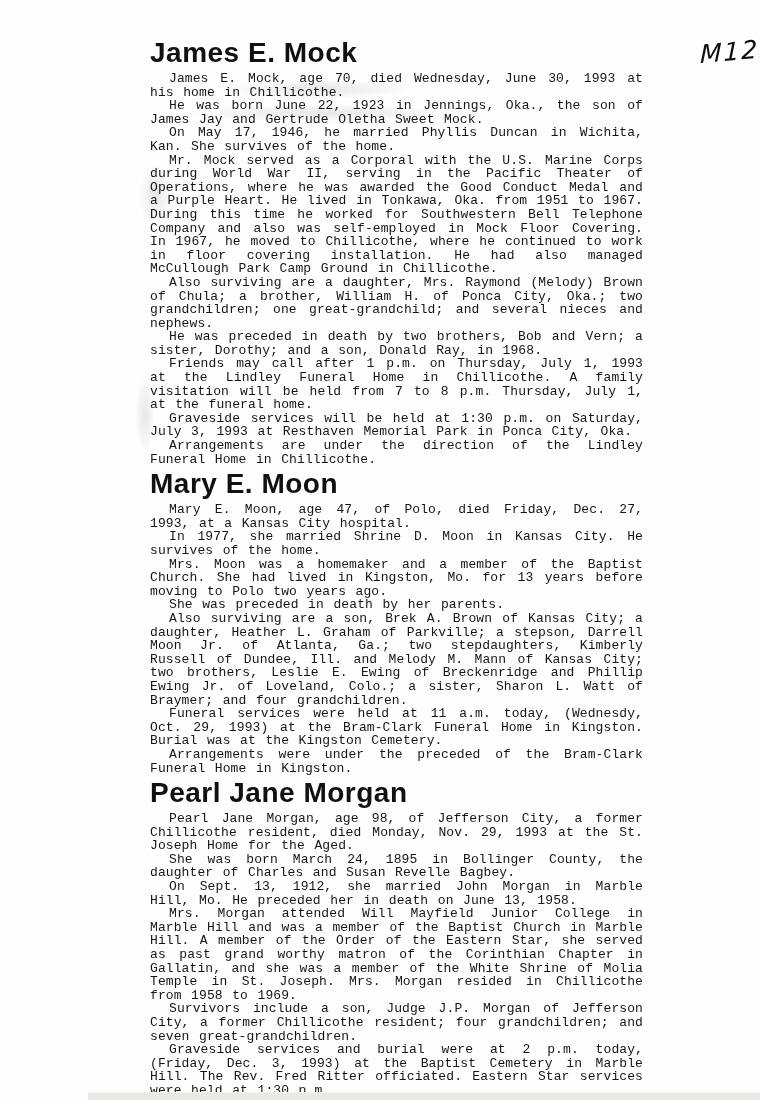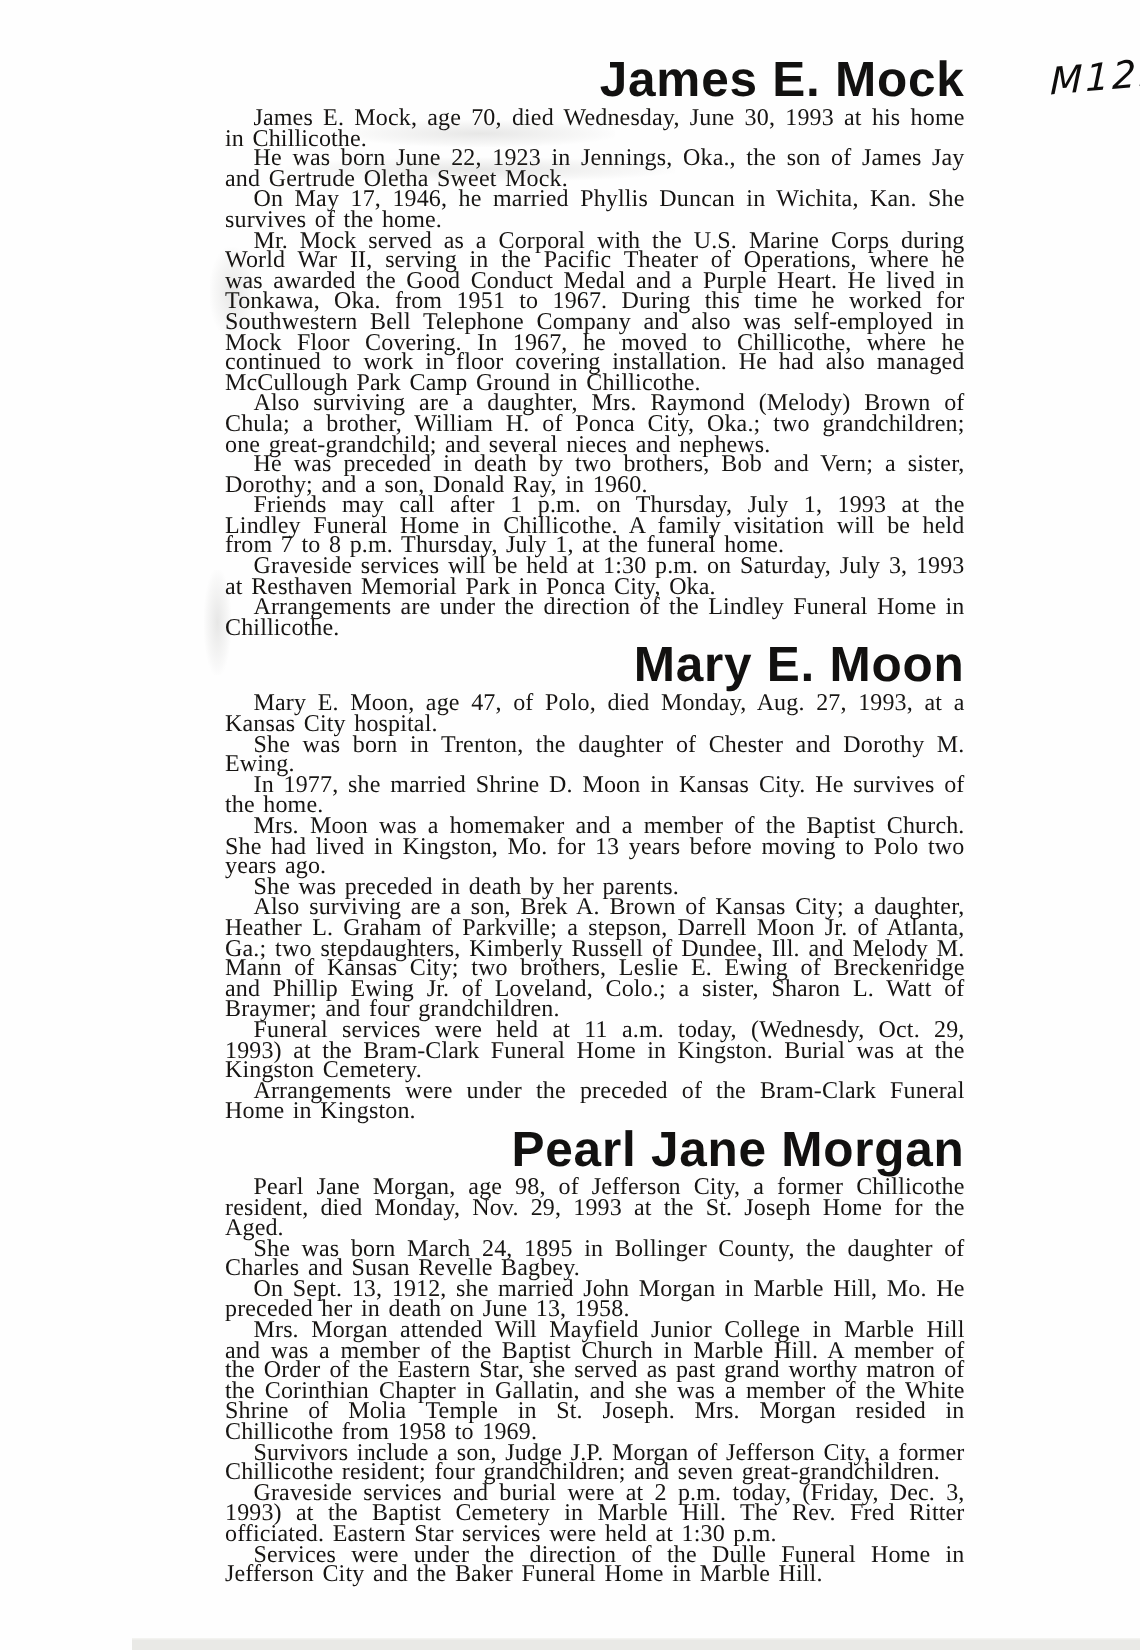--- a/index.html
+++ b/index.html
@@ -34,37 +34,38 @@
   .column {
     position: absolute;
     left: 150px;
     top: 38px;
     width: 493px;
   }
   .obituary { margin: 0; }
   .obit-title {
     font-family: "Liberation Sans", sans-serif;
     font-weight: bold;
-    font-size: 33px;
+    font-size: 28px;
     line-height: 30px;
     letter-spacing: 0.5px;
-    text-align: right;
+    text-align: left;
     margin: 0 0 4px 0;
     color: #121110;
   }
   .obituary + .obituary .obit-title { margin-top: 3px; }
   .obit-body p {
     margin: 0;
-    font-size: 16px;
+    font-size: 13px;
     line-height: 13.6px;
     letter-spacing: 0.1px;
     word-spacing: 1.6px;
     text-align: justify;
     text-indent: 19px;
     color: #171513;
+    font-family: Liberation Mono, monospace;
   }
   .handwritten {
     position: absolute;
     left: 700px;
     top: 36px;
     width: 90px;
     font-family: "DejaVu Sans", sans-serif;
     font-style: italic;
     font-weight: 500;
     font-size: 25px;
@@ -98,33 +99,32 @@
   <div class="column">
   <section class="obituary">
     <h2 class="obit-title">James E. Mock</h2>
     <div class="obit-body">
 
     <p>James E. Mock, age 70, died Wednesday, June 30, 1993 at his home in Chillicothe.</p>
           <p>He was born June 22, 1923 in Jennings, Oka., the son of James Jay and Gertrude Oletha Sweet Mock.</p>
           <p>On May 17, 1946, he married Phyllis Duncan in Wichita, Kan. She survives of the home.</p>
           <p>Mr. Mock served as a Corporal with the U.S. Marine Corps during World War II, serving in the Pacific Theater of Operations, where he was awarded the Good Conduct Medal and a Purple Heart. He lived in Tonkawa, Oka. from 1951 to 1967. During this time he worked for Southwestern Bell Telephone Company and also was self-employed in Mock Floor Covering. In 1967, he moved to Chillicothe, where he continued to work in floor covering installation. He had also managed McCullough Park Camp Ground in Chillicothe.</p>
           <p>Also surviving are a daughter, Mrs. Raymond (Melody) Brown of Chula; a brother, William H. of Ponca City, Oka.; two grandchildren; one great-grandchild; and several nieces and nephews.</p>
-          <p>He was preceded in death by two brothers, Bob and Vern; a sister, Dorothy; and a son, Donald Ray, in 1960.</p>
+          <p>He was preceded in death by two brothers, Bob and Vern; a sister, Dorothy; and a son, Donald Ray, in 1968.</p>
           <p>Friends may call after 1 p.m. on Thursday, July 1, 1993 at the Lindley Funeral Home in Chillicothe. A family visitation will be held from 7 to 8 p.m. Thursday, July 1, at the funeral home.</p>
           <p>Graveside services will be held at 1:30 p.m. on Saturday, July 3, 1993 at Resthaven Memorial Park in Ponca City, Oka.</p>
           <p>Arrangements are under the direction of the Lindley Funeral Home in Chillicothe.</p>
         </div>
   </section>
 
   <section class="obituary">
     <h2 class="obit-title">Mary E. Moon</h2>
     <div class="obit-body">
 
-    <p>Mary E. Moon, age 47, of Polo, died Monday, Aug. 27, 1993, at a Kansas City hospital.</p>
-          <p>She was born in Trenton, the daughter of Chester and Dorothy M. Ewing.</p>
+    <p>Mary E. Moon, age 47, of Polo, died Friday, Dec. 27, 1993, at a Kansas City hospital.</p>
           <p>In 1977, she married Shrine D. Moon in Kansas City. He survives of the home.</p>
           <p>Mrs. Moon was a homemaker and a member of the Baptist Church. She had lived in Kingston, Mo. for 13 years before moving to Polo two years ago.</p>
           <p>She was preceded in death by her parents.</p>
           <p>Also surviving are a son, Brek A. Brown of Kansas City; a daughter, Heather L. Graham of Parkville; a stepson, Darrell Moon Jr. of Atlanta, Ga.; two stepdaughters, Kimberly Russell of Dundee, Ill. and Melody M. Mann of Kansas City; two brothers, Leslie E. Ewing of Breckenridge and Phillip Ewing Jr. of Loveland, Colo.; a sister, Sharon L. Watt of Braymer; and four grandchildren.</p>
           <p>Funeral services were held at 11 a.m. today, (Wednesdy, Oct. 29, 1993) at the Bram-Clark Funeral Home in Kingston. Burial was at the Kingston Cemetery.</p>
           <p>Arrangements were under the preceded of the Bram-Clark Funeral Home in Kingston.</p>
         </div>
   </section>
 
   <section class="obituary">

